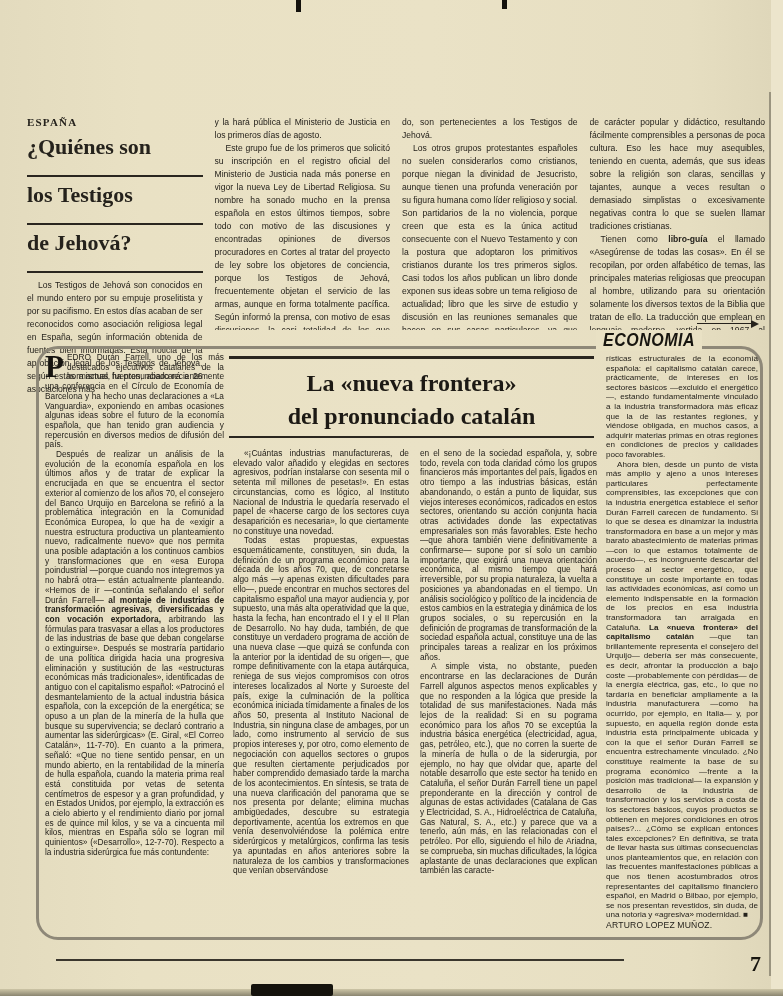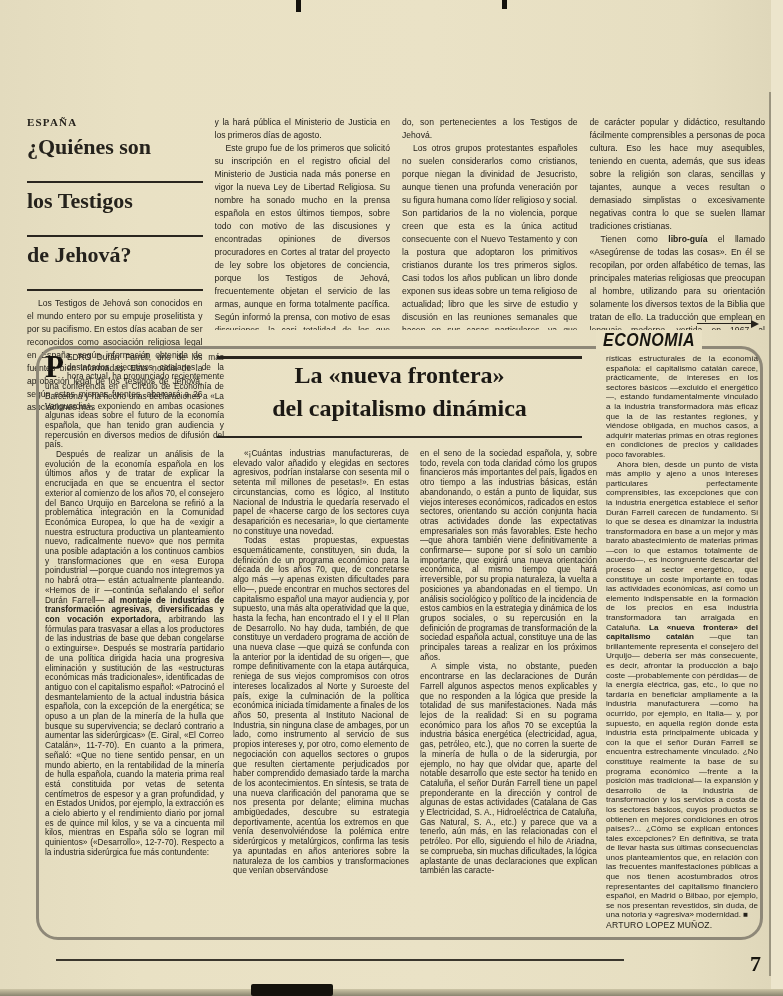--- a/index.html
+++ b/index.html
@@ -24,21 +24,21 @@
   .top-grid {
     position:absolute; left:27px; top:116px; width:738px;
     display:grid; grid-template-columns:repeat(4,1fr); column-gap:12px;
   }
   .kicker {
     font-family:"Liberation Serif", serif; font-weight:bold;
     font-size:11px; letter-spacing:1.2px; margin-bottom:7px;
   }
   .headline-line {
     font-family:"Liberation Serif", serif; font-weight:bold;
-    font-size:22px; line-height:24px; padding-bottom:22px;
+    font-size:22px; line-height:24px; padding-bottom:16px;
     border-bottom:2.5px solid #2a261f; margin-bottom:6px;
   }
   .tcol p {
     font-size:8.6px; line-height:13px; text-align:justify;
     word-spacing:-0.2px; hyphens:auto;
   }
   .tcol { overflow:hidden; height:214px; }
   .tcol.first { height:330px; }
   .tcol.first p { margin-top:6px; }
   .ind { text-indent:11px; }
@@ -52,23 +52,23 @@
     position:absolute; left:596px; top:330px; z-index:3;
     background:#e9e1c4; padding:0 7px;
     font-style:italic; font-weight:bold; font-size:16px; letter-spacing:0.5px;
     transform:scaleY(1.15); transform-origin:top left; color:#17150f;
   }
   .econ-box {
     position:absolute; left:36px; top:346px; width:727px; height:594px;
     border:3px solid #8e8878; border-radius:22px; z-index:1;
   }
   .art-title {
-    position:absolute; left:217px; top:356px; width:365px; height:82px; z-index:2;
+    position:absolute; left:229px; top:356px; width:365px; height:82px; z-index:2;
     border-top:3px solid #2a261f; border-bottom:2px solid #2a261f;
-    text-align:center; 
+    text-align:center; padding-top:8px;
     font-family:"Liberation Serif", serif; font-weight:bold;
     font-size:24px; line-height:33px; color:#1c1914;
   }
   .ac {
     position:absolute; z-index:2; overflow:hidden;
     font-size:8.3px; line-height:9.7px; text-align:justify;
     word-spacing:-0.2px; hyphens:auto;
   }
   #ac1 { left:45px;  top:353px; width:179px; height:582px; }
   #ac2 { left:233px; top:449px; width:176px; height:488px; }
@@ -131,21 +131,21 @@
   <div class="cont-arrow">
     <span class="arrow-line"></span>
       <span class="arrow-head"></span>
   </div>
 
   <div class="econ-label">ECONOMIA</div>
   <div class="econ-box"></div>
 
   <div class="art-title">
     <div>La «nueva frontera»</div>
-    <div>del capitalismo dinámica</div>
+    <div>del pronunciado catalán</div>
   </div>
 
   <div class="ac" id="ac1">
     <p><span class="dropcap">P</span><span>EDRO Durán Farrell, uno de los más destacados ejecutivos catalanes de la hora actual, ha pronunciado recientemente una conferencia en el Círculo de Economía de Barcelona y ha hecho unas declaraciones a «La Vanguardia», exponiendo en ambas ocasiones algunas ideas sobre el futuro de la economía española, que han tenido gran audiencia y repercusión en diversos medios de difusión del país.</span></p>
     <p class="ind"><span>Después de realizar un análisis de la evolución de la economía española en los últimos años y de tratar de explicar la encrucijada en que se encuentra el sector exterior al comienzo de los años 70, el consejero del Banco Urquijo en Barcelona se refirió a la problemática integración en la Comunidad Económica Europea, lo que ha de «exigir a nuestra estructura productiva un planteamiento nuevo, radicalmente nuevo» que nos permita una posible adaptación a los continuos cambios y transformaciones que en «esa Europa poindustrial —porque cuando nos integremos ya no habrá otra— están actualmente planteando. «Hemos de ir —continúa señalando el señor Durán Farrell— </span><b>al montaje de industrias de transformación agresivas, diversificadas y con vocación exportadora,</b><span> arbitrando las fórmulas para trasvasar a ellas a los productores de las industrias de base que deban congelarse o extinguirse». Después se mostraría partidario de una política dirigida hacia una progresiva eliminación y sustitución de las «estructuras económicas más tradicionales», identificadas de antiguo con el capitalismo español: «Patrocinó el desmantelamiento de la actual industria básica española, con la excepción de la energética; se opuso a un plan de la minería de la hulla que busque su supervivencia; se declaró contrario a aumentar las siderúrgicas» (E. Giral, «El Correo Catalán», 11-7-70). En cuanto a la primera, señaló: «Que no tiene sentido pensar, en un mundo abierto, en la rentabilidad de la minería de hulla española, cuando la materia prima real está constituida por vetas de setenta centímetros de espesor y a gran profundidad, y en Estados Unidos, por ejemplo, la extracción es a cielo abierto y el rendimiento diario por jornal es de quince mil kilos, y se va a cincuenta mil kilos, mientras en España sólo se logran mil quinientos» («Desarrollo», 12-7-70). Respecto a la industria siderúrgica fue más contundente:</span></p>
   </div>
 
   <div class="ac" id="ac2">
     <p class="ind">«¡Cuántas industrias manufactureras, de elevado valor añadido y elegidas en sectores agresivos, podrían instalarse con sesenta mil o setenta mil millones de pesetas!». En estas circunstancias, como es lógico, al Instituto Nacional de Industria le quedaría reservado el papel de «hacerse cargo de los sectores cuya desaparición es necesaria», lo que ciertamente no constituye una novedad.</p>
     <p class="ind">Todas estas propuestas, expuestas esquemáticamente, constituyen, sin duda, la definición de un programa económico para la década de los años 70, que, de concretarse algo más —y apenas existen dificultades para ello—, puede encontrar en muchos sectores del capitalismo español una mayor audiencia y, por supuesto, una más alta operatividad que la que, hasta la fecha, han encontrado el I y el II Plan de Desarrollo. No hay duda, también, de que constituye un verdadero programa de acción de una nueva clase —que quizá se confunda con la anterior por la identidad de su origen—, que rompe definitivamente con la etapa autárquica, reniega de sus viejos compromisos con otros intereses localizados al Norte y Suroeste del país, exige la culminación de la política económica iniciada tímidamente a finales de los años 50, presenta al Instituto Nacional de Industria, sin ninguna clase de ambages, por un lado, como instrumento al servicio de sus propios intereses y, por otro, como elemento de negociación con aquellos sectores o grupos que resulten ciertamente perjudicados por haber comprendido demasiado tarde la marcha de los acontecimientos. En síntesis, se trata de una nueva clarificación del panorama que se nos presenta por delante; elimina muchas ambigüedades, descubre su estrategia deportivamente, acentúa los extremos en que venía desenvolviéndose la polémica entre siderúrgicos y metalúrgicos, confirma las tesis ya apuntadas en años anteriores sobre la naturaleza de los cambios y transformaciones que venían observándose</p>

